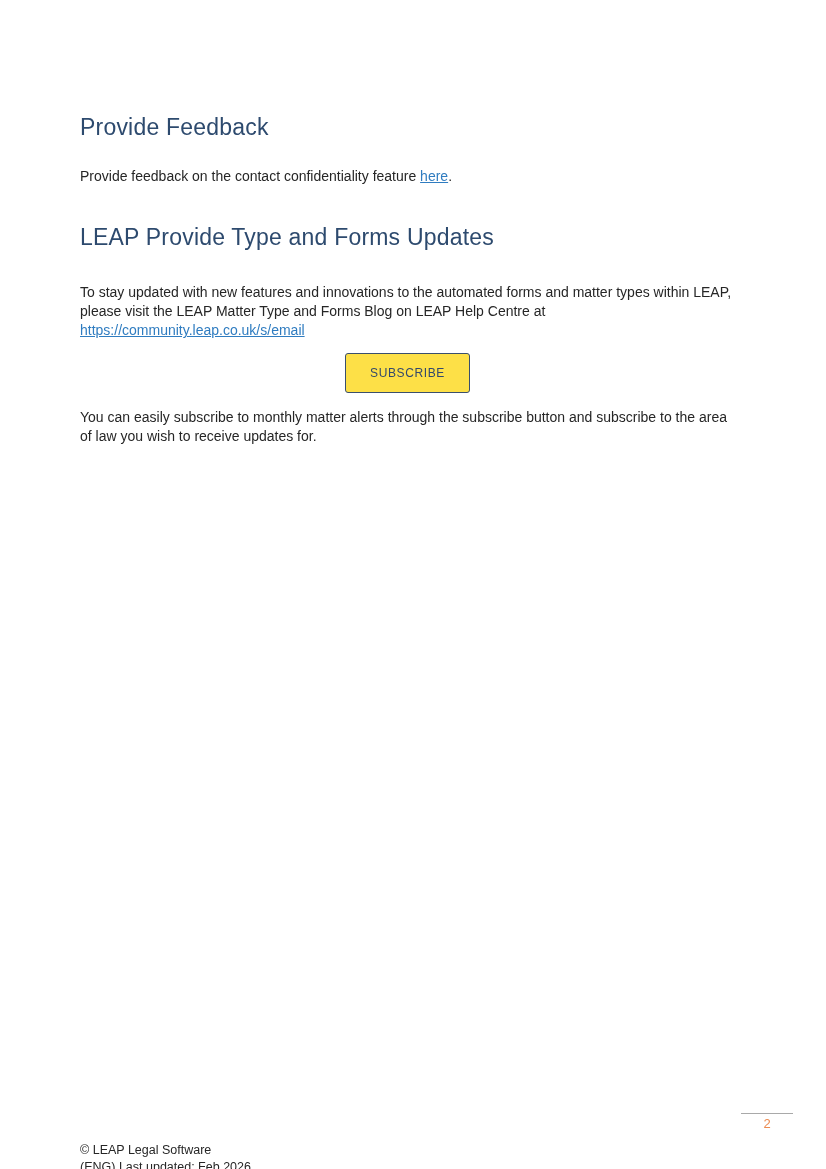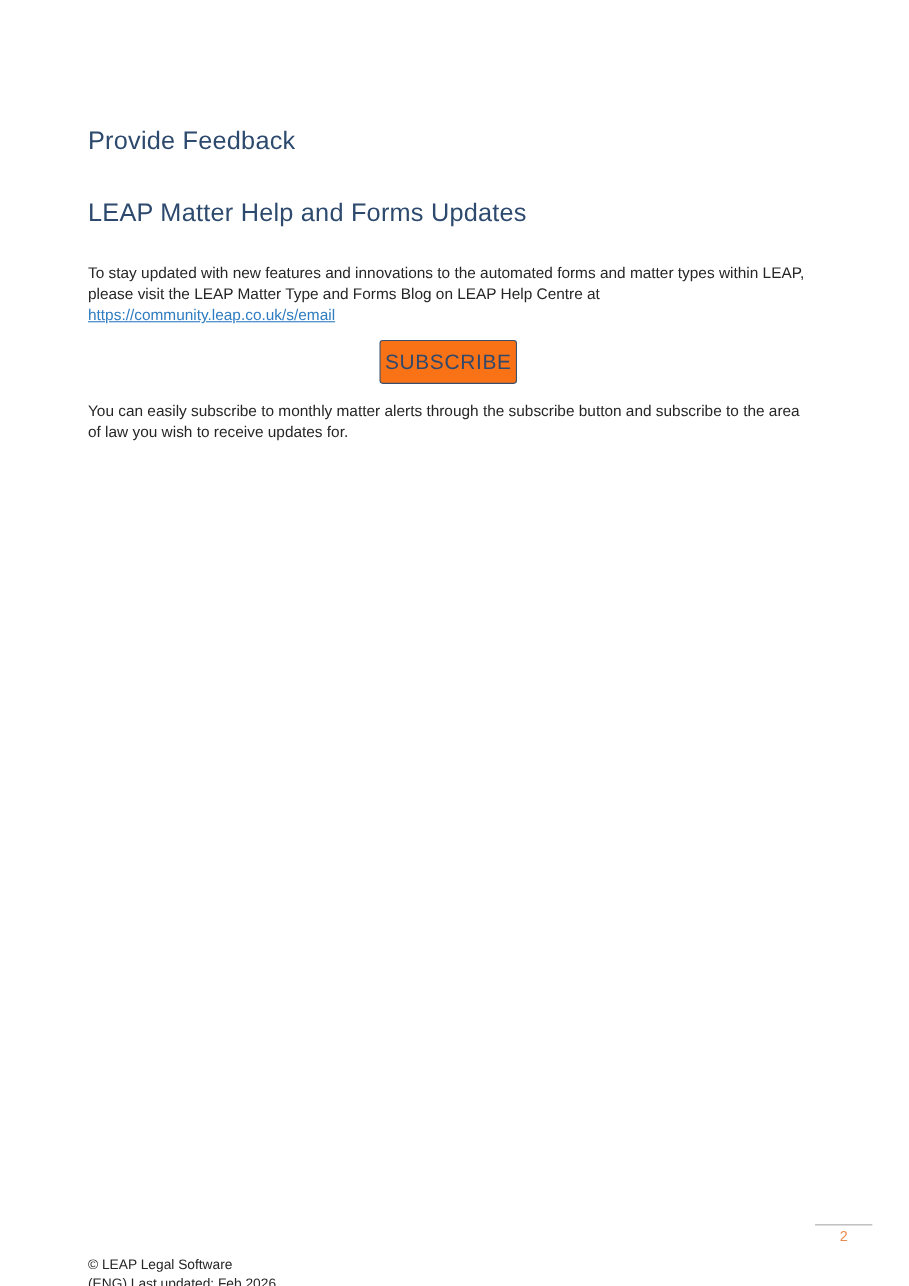--- a/index.html
+++ b/index.html
@@ -39,26 +39,26 @@
     color: #2f7cc0;
     text-decoration: underline;
     cursor: pointer;
   }
   .button-row {
     margin-top: 13px;
     text-align: center;
   }
   button.subscribe-btn {
     display: inline-block;
-    background: #f97316;
+    background: #fde047;
     border: 1.5px solid #3a4f6d;
     border-radius: 3px;
     color: #33496b;
     font-family: "Liberation Sans", sans-serif;
-    font-size: 19px;
+    font-size: 12px;
     font-weight: 500;
     letter-spacing: 0.6px;
     padding: 0;
     width: 125px;
     height: 40px;
     line-height: 37px;
     cursor: pointer;
   }
   .footer-block {
     position: absolute;
@@ -81,22 +81,23 @@
   }
 </style>
 </head>
 <body>
 
 <div class="page">
   <div class="content">
 
     <h1 class="doc-heading h-feedback">Provide Feedback</h1>
 
+    <p class="body-text p-feedback"><span>Provide feedback on the contact confidentiality feature </span><a class="doc-link" href="#">here</a><span>.</span></p>
 
-    <h1 class="doc-heading h-updates">LEAP Matter Help and Forms Updates</h1>
+    <h1 class="doc-heading h-updates">LEAP Provide Type and Forms Updates</h1>
 
     <p class="body-text p-updates"><span>To stay updated with new features and innovations to the automated forms and matter types within LEAP, please visit the LEAP Matter Type and Forms Blog on LEAP Help Centre at </span><a class="doc-link" href="#">https://community.leap.co.uk/s/email</a></p>
 
     <div class="button-row">
       <button class="subscribe-btn">SUBSCRIBE</button>
     </div>
 
     <p class="body-text p-after">You can easily subscribe to monthly matter alerts through the subscribe button and subscribe to the area of law you wish to receive updates for.</p>
 
   </div>

